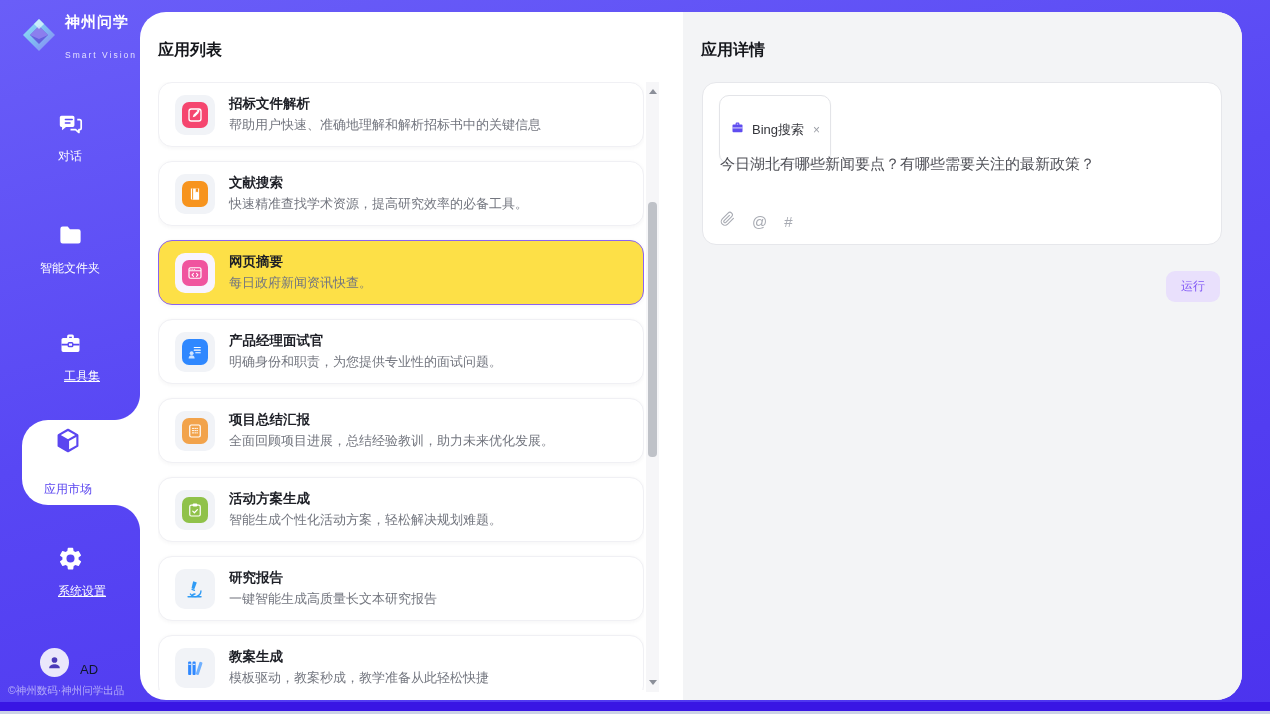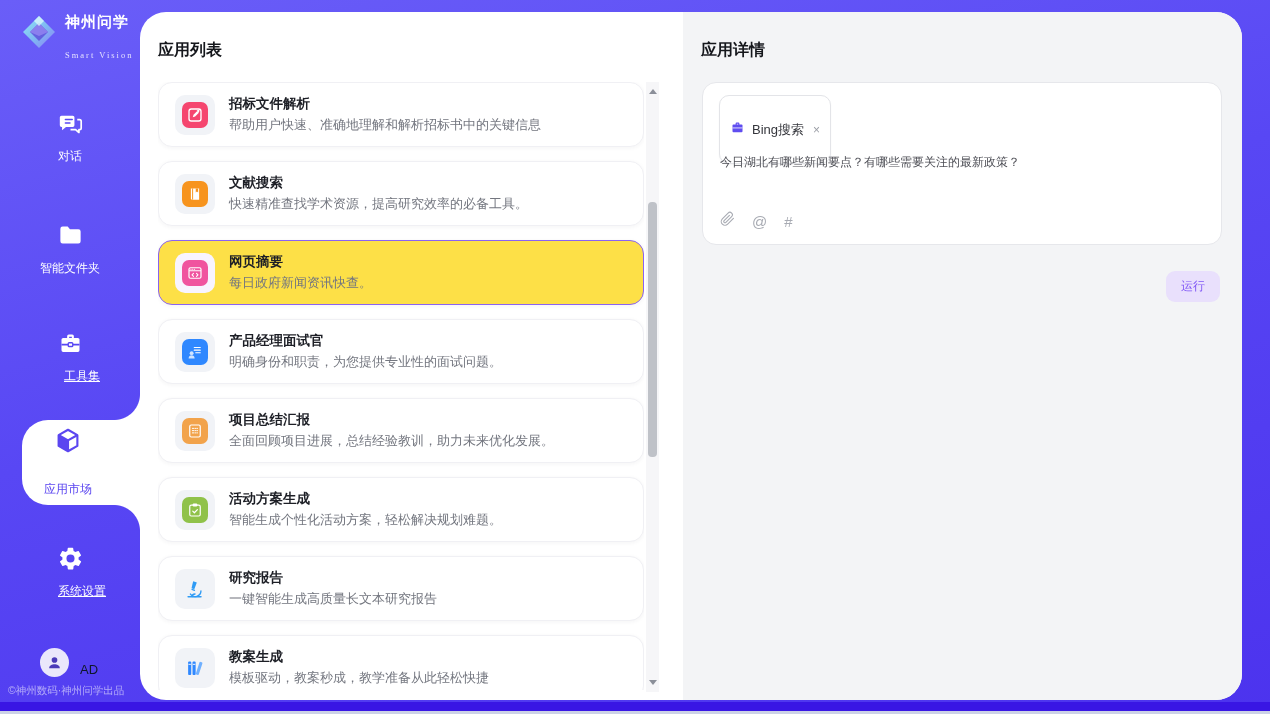--- a/index.html
+++ b/index.html
@@ -4,23 +4,23 @@
 <style>
   * { margin:0; padding:0; box-sizing:border-box; }
   html,body { width:1270px; height:714px; overflow:hidden; }
   body {
     font-family:"Liberation Sans","DejaVu Sans",sans-serif;
     background:linear-gradient(165deg,#6a5ef8 0%,#5847f4 45%,#4c33ee 100%);
     position:relative;
   }
   
   .sidebar { position:absolute; left:0; top:0; width:140px; height:714px; }
-  .logo { position:absolute; left:20px; top:13px; display:flex; align-items:flex-start; gap:7px; }
+  .logo { position:absolute; left:20px; top:13px; display:flex; align-items:center; gap:7px; }
   .logo-text .name { color:#fff; font-weight:bold; font-size:15px; letter-spacing:1px; }
-  .logo-text .tagline { color:#e4e1ff; font-size:8.5px; letter-spacing:2px; margin-top:18px;font-family:Liberation Serif, serif; }
+  .logo-text .tagline { color:#e4e1ff; font-size:8.5px; letter-spacing:2px; margin-top:18px; }
   .nav-item { position:absolute; left:0; width:140px; display:flex; flex-direction:column; align-items:center; gap:7px; cursor:pointer; }
   .nav-item .lbl { color:#fff; font-size:12px; }
   .nav-item.u .lbl { text-decoration:underline;margin-left:24px; }
   .nav-chat { top:110px; } .nav-folder { top:222px; } .nav-tools { top:330px; } .nav-settings { top:545px; }
   
   .active-tab { position:absolute; left:22px; top:420px; width:118px; height:85px; background:#fff; border-radius:26px 0 0 26px; }
   .active-tab::before, .active-tab::after { content:""; position:absolute; right:0; width:26px; height:26px; }
   .active-tab::before { top:-26px; background:radial-gradient(circle at 0 0, rgba(0,0,0,0) 25.5px, #fff 26.5px); }
   .active-tab::after { bottom:-26px; background:radial-gradient(circle at 0 100%, rgba(0,0,0,0) 25.5px, #fff 26.5px); }
   .active-tab .inner { position:absolute; left:0; top:0; width:92px; height:84px; display:flex; flex-direction:column; align-items:center; justify-content:center; gap:21px; cursor:pointer; }
@@ -49,21 +49,21 @@
   .sb-up { top:7px; border-bottom:5px solid #8b8f99; }
   .sb-down { bottom:7px; border-top:5px solid #8b8f99; }
   .sb-thumb { position:absolute; left:2px; top:120px; width:9px; height:255px; background:#bfc2c8; border-radius:4px; cursor:pointer; }
   
   .detail-panel { position:absolute; left:543px; top:0; width:559px; height:688px; background:#f3f4f6; border-radius:0 26px 26px 0; }
   .detail-panel .panel-title { position:absolute; left:18px; top:28px; }
   .detail-card { position:absolute; left:19px; top:70px; width:520px; height:163px; background:#fff; border:1px solid #e6e7eb; border-radius:14px; }
   .tag { position:absolute; left:16px; top:12px; display:inline-flex; align-items:center; gap:7px; padding:24px 10px; background:#fff; border:1px solid #e3e4e8; border-radius:10px; box-shadow:0 1px 2px rgba(0,0,0,.04); cursor:pointer; }
   .tag .tag-label { font-size:13px; color:#35363c; }
   .tag .tag-close { font-size:12px; color:#9b9ea6; margin-left:2px; cursor:pointer; }
-  .query { position:absolute; left:17px; top:70px; width:480px; font-size:12px; color:#4e4f56; line-height:1.5; }
+  .query { position:absolute; left:17px; top:70px; width:480px; font-size:15px; color:#4e4f56; line-height:1.5; }
   .attach-row { position:absolute; left:17px; bottom:13px; display:flex; align-items:center; gap:17px; }
   .attach-row .txt-ic { font-size:15px; color:#a8abb3; cursor:pointer; }
   .run-btn { position:absolute; right:22px; top:259px; padding:7px 15px; background:#e9e0fc; border:none; border-radius:9px; color:#8057f6; font-size:12px; font-family:inherit; cursor:pointer; }
   
   .bottom-strip { position:absolute; left:0; top:702px; width:1270px; height:9px; background:#3916e4; }
   .bottom-line { position:absolute; left:0; top:711px; width:1270px; height:3px; background:#ccd2e6; }
 </style>
 </head>
 <body>
 

